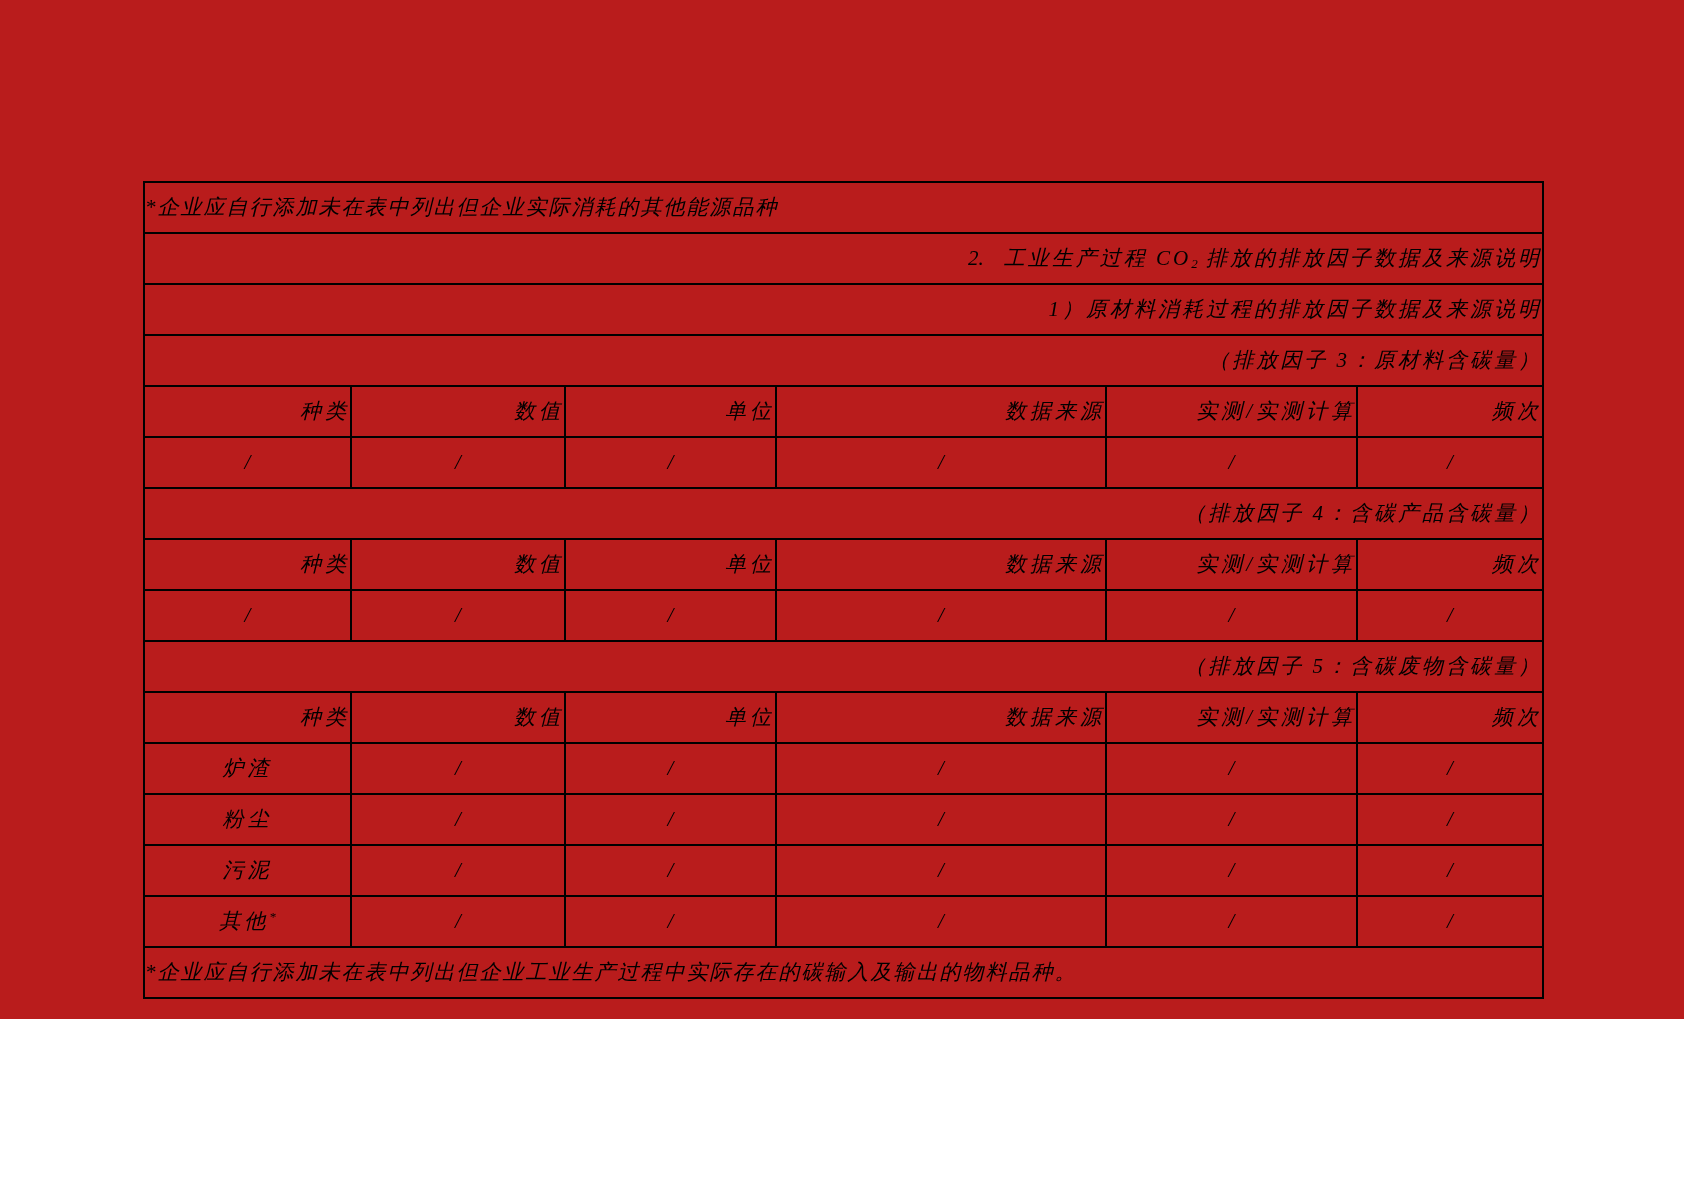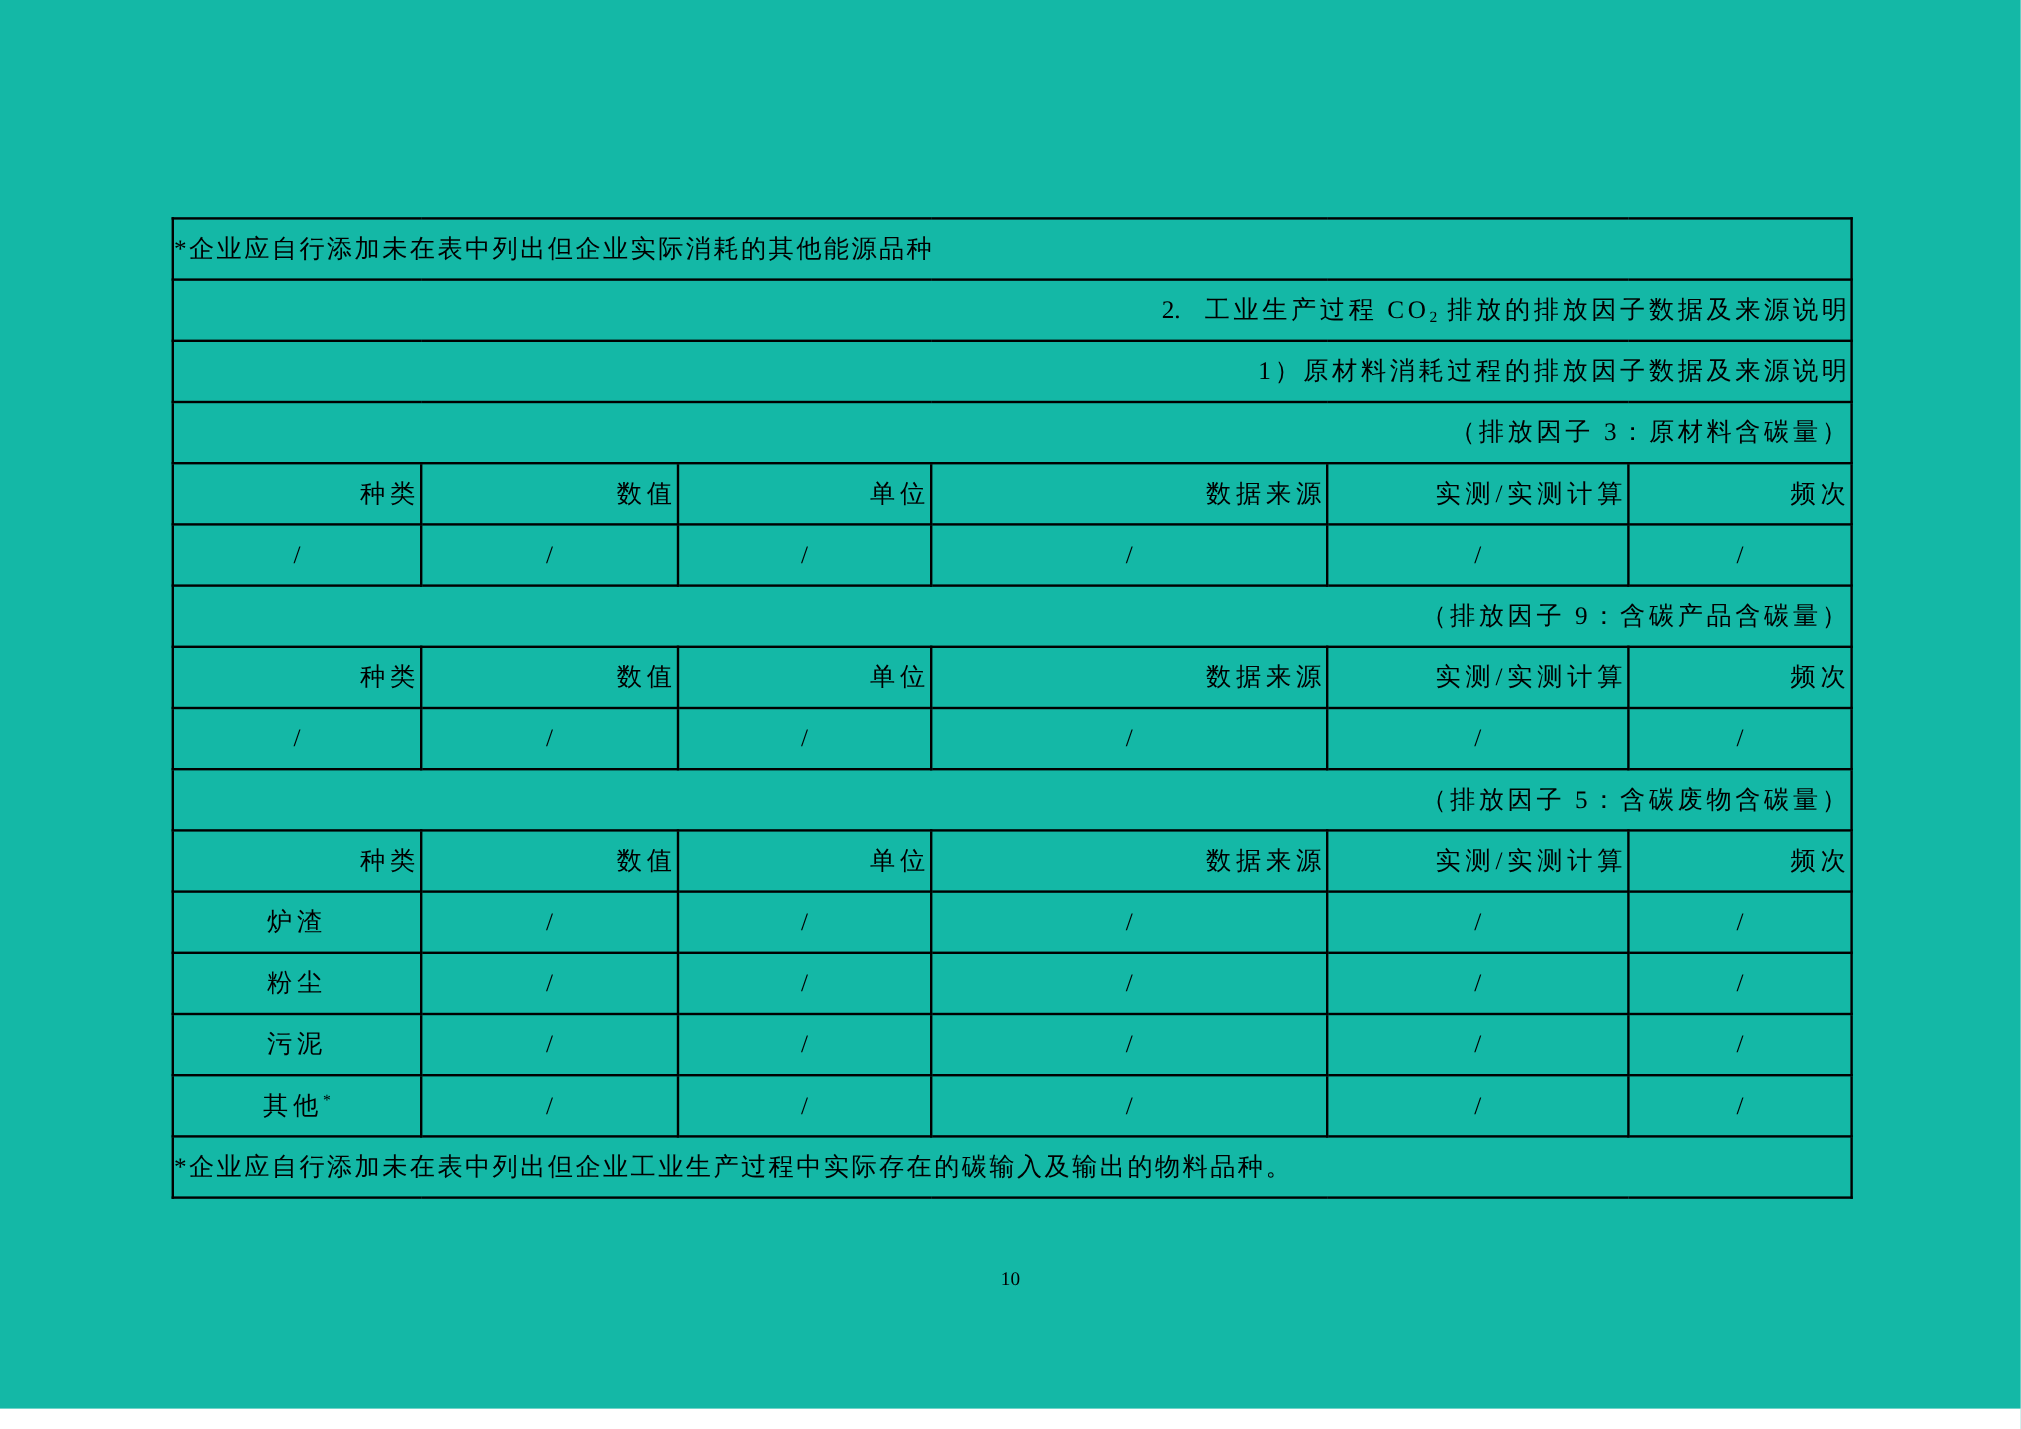--- a/index.html
+++ b/index.html
@@ -5,23 +5,24 @@
   html, body {
     margin: 0;
     padding: 0;
     background: #ffffff;
     font-family: "Liberation Serif", "DejaVu Serif", serif;
     color: #000000;
   }
   .page {
     position: relative;
     width: 1684px;
-    height: 1174px;
-    background: #14b8a6;
+    height: 1019px;
+    background: #b91c1c;
     overflow: hidden;
+    font-style: italic;
   }
   table.doc-table {
     position: absolute;
     left: 143px;
     top: 181px;
     width: 1399px;
     border-collapse: collapse;
     table-layout: fixed;
   }
   table.doc-table td {
@@ -133,21 +134,21 @@
       <tr>
         <td class="val-cell">/</td>
         <td class="val-cell">/</td>
         <td class="val-cell">/</td>
         <td class="val-cell">/</td>
         <td class="val-cell">/</td>
         <td class="val-cell">/</td>
       </tr>
 
       <tr>
-        <td colspan="6" class="full-left">（排放因子 9：含碳产品含碳量）</td>
+        <td colspan="6" class="full-left">（排放因子 4：含碳产品含碳量）</td>
       </tr>
 
       <tr>
         <td class="head-cell">种类</td>
         <td class="head-cell">数值</td>
         <td class="head-cell">单位</td>
         <td class="head-cell">数据来源</td>
         <td class="head-cell">实测/实测计算</td>
         <td class="head-cell">频次</td>
       </tr>

